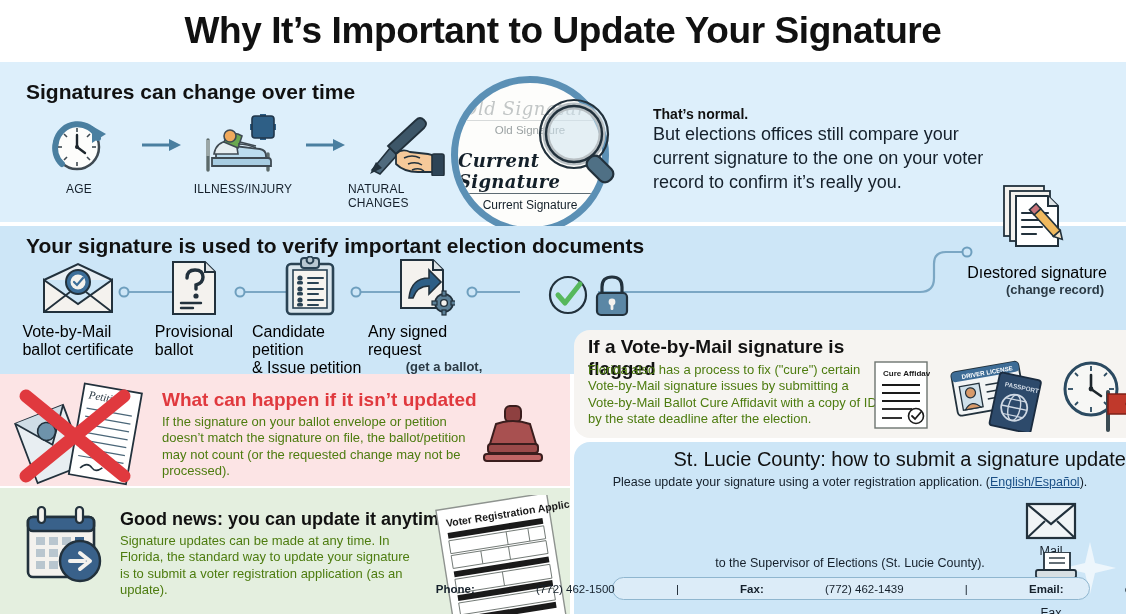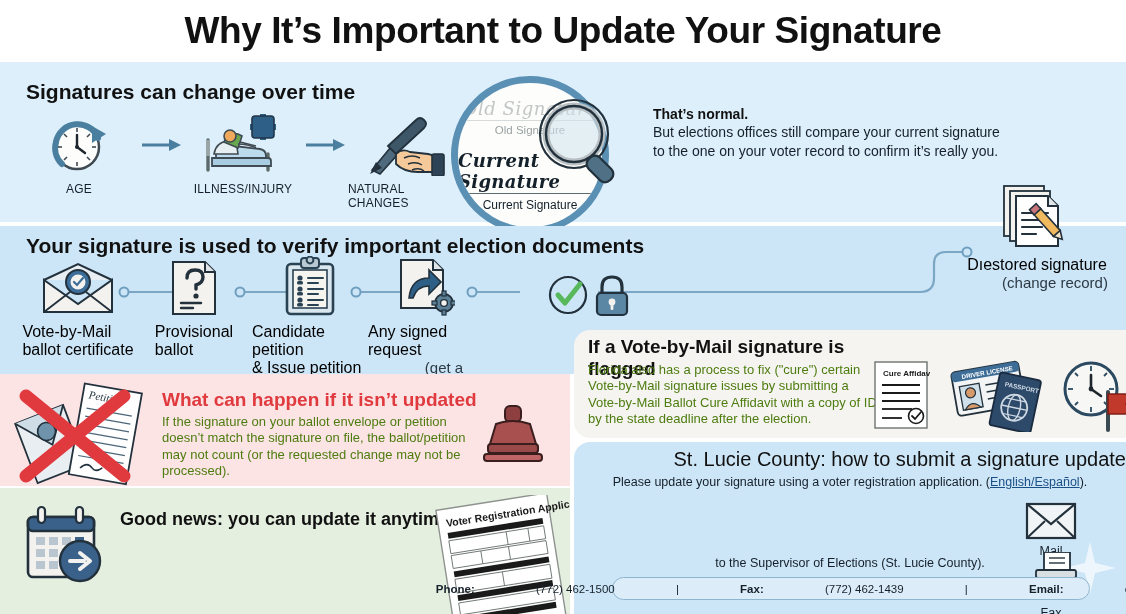--- a/index.html
+++ b/index.html
@@ -30,21 +30,21 @@
   #panel-goodnews { left:0; top:488px; width:570px;  height:126px; background:#e4efdf; }
   #panel-flagged  { left:574px; top:330px; width:552px; height:108px;
                     background:#f6f4f1; border-radius:16px 0 0 16px; }
   #panel-stlucie  { left:574px; top:442px; width:552px; height:172px;
                     background:#cde6f7; border-radius:16px 0 0 0; }
 
   
   .h-head { font-size:21px; font-weight:700; color:#111; }
   .h-head-sm { font-size:18px; font-weight:700; color:#111; }
   .body-txt { font-size:13px; color:#4d7c0f; line-height:1.26; }
-  .caption-sub { font-size:15px; font-weight:400; color:#2b3a45; text-align:center;padding-left:36px; }
+  .caption-sub { font-size:13px; font-weight:700; color:#2b3a45; text-align:center;padding-left:36px; }
 
   
   #change-title { position:absolute; left:26px; top:80px; }
   #change-flow { position:absolute; left:20px; top:114px; display:flex; align-items:flex-start; }
   .flowstep { width:118px; display:flex; flex-direction:column; align-items:center; }
   .flowstep .icon { height:62px; display:flex; align-items:center; justify-content:center; }
   .flowstep .lbl { margin-top:6px; font-size:12px; font-weight:400; color:#15202b; letter-spacing:.2px; }
   .flowarrow { width:46px; height:62px; display:flex; align-items:center; justify-content:center; }
 
   
@@ -63,35 +63,35 @@
   #sig-circle .cur-sig {
     font-family:"DejaVu Serif", serif; font-style:italic; font-size:18px; font-weight:700;
     color:#14202a; letter-spacing:.3px; margin-top:14px;
     border-bottom:1px solid #5d6b73; padding-bottom:1px;
   }
   #sig-circle .cur-lbl { font-size:12px; font-weight:400; color:#14202a; margin-top:4px; }
   #magnifier { position:absolute; left:534px; top:96px; }
 
   #normal-text { position:absolute; left:653px; top:106px; width:360px; }
   #normal-text .lead { font-size:14px; font-weight:700; color:#111; }
-  #normal-text p { font-size:14px; color:#15202b; line-height:1.33; margin-top:1px; }
+  #normal-text p { font-size:18px; color:#15202b; line-height:1.33; margin-top:1px; }
 
   
   #verify-title { position:absolute; left:26px; top:234px; }
   #verify-flow { position:absolute; left:20px; top:264px; display:flex; align-items:flex-start; }
   .vstep { width:116px; display:flex; flex-direction:column; align-items:center; }
   .vstep .icon { height:52px; display:flex; align-items:flex-end; justify-content:center; }
   .vstep .cap { margin-top:7px; }
 
   #checklock { position:absolute; left:546px; top:272px; display:flex; align-items:center; gap:2px; }
 
   
   #stored-sig { position:absolute; left:953px; top:182px; width:168px;
                 display:flex; flex-direction:column; align-items:center; }
-  #stored-sig .cap { margin-top:4px; }
+  #stored-sig .cap { margin-top:12px; }
 
   
   #warn-head { position:absolute; left:162px; top:389px; color:#e0393e;
                font-size:19px; font-weight:700;text-align:right; }
   #warn-body { position:absolute; left:162px; top:414px; width:310px; }
   #warn-x { position:absolute; left:12px; top:380px; }
   #stamp { position:absolute; left:478px; top:404px; }
 
   
   #gn-head { position:absolute; left:120px; top:509px; }
@@ -458,20 +458,21 @@
         <rect x="18" y="56" width="9" height="8"></rect>
           <rect x="31" y="56" width="9" height="8"></rect>
         <rect x="44" y="56" width="9" height="8"></rect>
       </g>
       <circle cx="62" cy="56" r="20" fill="#39618a" stroke="#22313c" stroke-width="2.4"></circle>
       <path d="M52 56 h14 M62 48 l10 8 l-10 8" fill="none" stroke="#f4f2ee" stroke-width="4" stroke-linecap="round" stroke-linejoin="round"></path>
     </svg>
   </div>
 
   <div id="gn-head" class="h-head-sm">Good news: you can update it anytime</div>
+  <div id="gn-body" class="body-txt">Signature updates can be made at any time. In Florida, the standard way to update your signature is to submit a voter registration application (as an update).</div>
 
   <div id="gn-form">
     <svg width="140" height="124" viewBox="0 0 140 124">
       <g transform="rotate(-9 70 62)">
         <rect x="14" y="6" width="112" height="124" fill="#ffffff" stroke="#8e938f" stroke-width="1.4"></rect>
         <text x="22" y="24" font-family="'Liberation Sans',sans-serif" font-size="10.5" font-weight="700" fill="#1a1a1a">Voter Registration Application</text>
         <rect x="22" y="30" width="96" height="6" fill="#1a1a1a"></rect>
         <g stroke="#6d7470" stroke-width=".9" fill="none">
           <rect x="22" y="38" width="96" height="13"></rect>
           <line x1="80" y1="38" x2="80" y2="51"></line>

